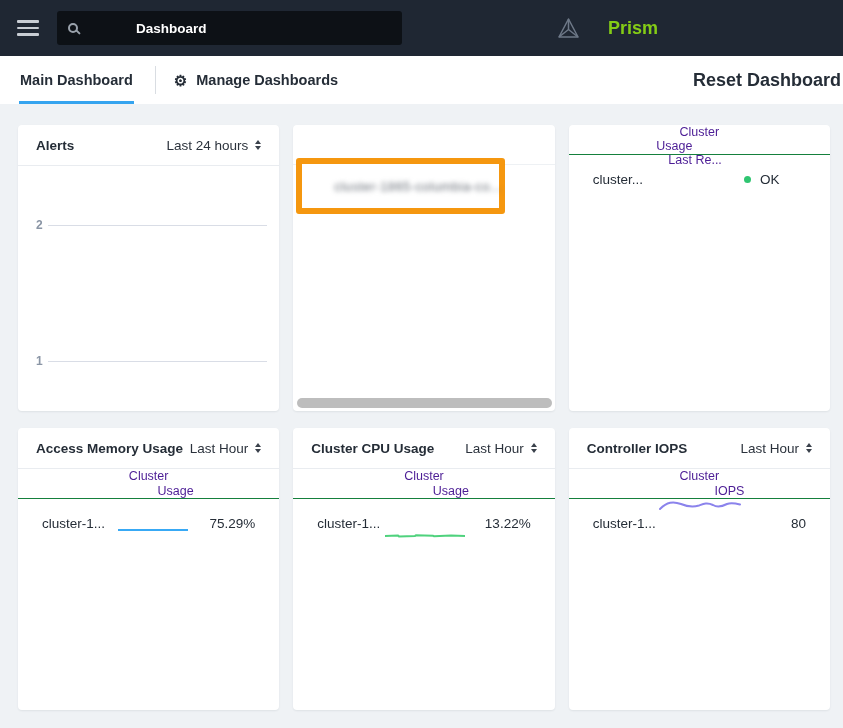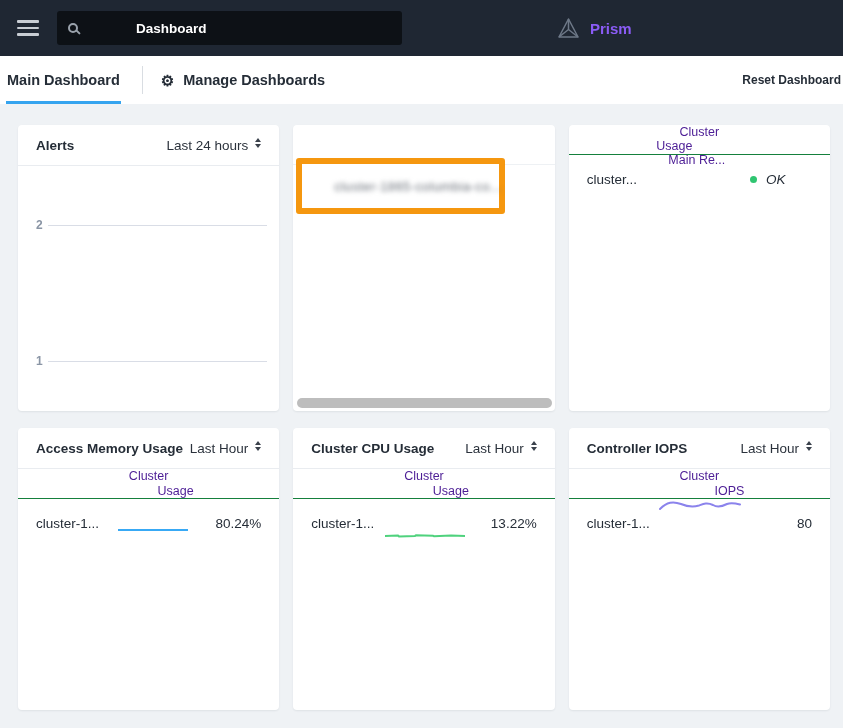--- a/index.html
+++ b/index.html
@@ -20,56 +20,56 @@
   .hamburger span { display:block; height:2.5px; background:#c8cdd4; border-radius:1px; margin:4px 0; }
   .searchbox {
     margin-left:18px; width:345px; height:34px; background:#0d1116;
     border-radius:3px; display:flex; align-items:center; padding:0 11px;
   }
   .mag { width:10px; height:10px; border:2px solid #9aa2ac; border-radius:50%; position:relative; flex:none; }
   .mag::after { content:''; position:absolute; width:6px; height:2px; background:#9aa2ac;
     transform:rotate(45deg); right:-5px; bottom:-2px; border-radius:1px; }
   .search-text { color:#ffffff; font-size:13.5px; font-weight:bold; margin-left:11px;padding-left:47px; }
   .brand { position:absolute; left:557px; top:0; height:56px; display:flex; align-items:center; }
-  .brand-name { color:#8b5cf6; font-size:15px; font-weight:bold; margin-left:10px; }
+  .brand-name { color:#84cc16; font-size:18px; font-weight:bold; margin-left:28px; }
 
   
   .tabbar {
     height:48px; background:#ffffff;
     display:flex; align-items:center; position:relative;
   }
   .tab-main {
-    margin-left:7px; height:48px; display:flex; align-items:center;
+    margin-left:20px; height:48px; display:flex; align-items:center;
     font-size:14.5px; font-weight:bold; position:relative; cursor:pointer;
   }
   .tab-main .underline { position:absolute; left:-1px; right:-1px; bottom:0; height:3px; background:#35a4ef; }
   .vdiv { width:1px; height:28px; background:#d9dde2; margin:0 18px 0 22px; }
   .tab-manage { display:flex; align-items:center; font-size:14.5px; font-weight:bold; cursor:pointer; }
   .gear { font-size:15px; margin-right:9px; line-height:1; }
-  .reset { margin-left:auto; margin-right:2px; font-size:12px; font-weight:600; cursor:pointer; }
+  .reset { margin-left:auto; margin-right:2px; font-size:18px; font-weight:600; cursor:pointer; }
 
   
   .content { padding:21px 13px 18px 18px; }
   .grid {
     display:grid;
     grid-template-columns:repeat(3, 1fr);
     grid-template-rows:286px 282px;
     column-gap:14px; row-gap:17px;
   }
   .card {
     background:#ffffff; border-radius:4px; position:relative;
     box-shadow:0 1px 2px rgba(30,40,55,0.08);
     overflow:visible;
   }
   .card-head {
     height:41px; padding:0 18px; display:flex; align-items:center;
     justify-content:space-between; border-bottom:1px solid #e9ecf0;
   }
   .card-title { font-size:13.5px; font-weight:bold; white-space:nowrap; }
-  .range { display:flex; align-items:flex-start; font-size:13.5px; color:#2b323c; cursor:pointer; white-space:nowrap; }
+  .range { display:flex; align-items:center; font-size:13.5px; color:#2b323c; cursor:pointer; white-space:nowrap; }
   .carets { display:inline-flex; flex-direction:column; margin-left:7px; row-gap:2px; }
   .caret-up { width:0; height:0; border-left:3.5px solid transparent; border-right:3.5px solid transparent; border-bottom:4px solid #3a414b; }
   .caret-down { width:0; height:0; border-left:3.5px solid transparent; border-right:3.5px solid transparent; border-top:4px solid #3a414b; }
 
   
   .gridline { position:absolute; left:30px; right:12px; height:1px; background:#d9dde6; }
   .gridline-label { position:absolute; left:18px; transform:translateY(-50%); font-size:12px; font-weight:bold; color:#8a95a5; }
 
   
   .qa-row { height:40px; border-bottom:1px solid #eef1f4; }
@@ -86,27 +86,27 @@
   .hscrollbar {
     position:absolute; left:4px; right:3px; bottom:3px; height:10px;
     background:#bdbdbd; border-radius:5px; cursor:pointer;
   }
 
   
   .col-head {
     height:30px; padding:0 18px; display:flex; align-items:center;
     font-size:12.5px; color:#4c1d95; border-bottom:1px solid #15803d;flex-direction:column;
   }
-  .t-row { padding:0 18px; height:48px; display:flex; align-items:center; font-size:13.5px; }
+  .t-row { padding:0 24px; height:48px; display:flex; align-items:center; font-size:13.5px; }
   .c-cluster { flex:1; white-space:nowrap; }
   .c-usage { width:86px; }
   .c-data { width:62px; }
   .c-right { width:90px; text-align:right; }
   .usage-pill { width:46px; height:7px; background:#eef0f2; border-radius:4px; }
-  .status { display:flex; align-items:center;font-style:italic; }
+  .status { display:flex; align-items:center; }
   .dot { width:7px; height:7px; border-radius:50%; background:#2fc571; margin-right:9px; }
 
   .spark { position:absolute; pointer-events:none; }
 </style>
 </head>
 <body>
 
 <div class="topbar">
   <div class="hamburger">
     <span></span>
@@ -169,21 +169,21 @@
       <div class="annotation-box">
         <span class="blurred-link">cluster-1865-columbia-co...</span>
       </div>
       <div class="hscrollbar"></div>
     </div>
 
     <div class="card">
       <div class="col-head">
         <span class="c-cluster">Cluster</span>
         <span class="c-usage">Usage</span>
-        <span class="c-data">Main Re...</span>
+        <span class="c-data">Last Re...</span>
       </div>
       <div class="t-row">
         <span class="c-cluster">cluster...</span>
         <span class="c-usage"><span class="usage-pill"></span></span>
         <span class="c-data status">
           <span class="dot"></span>
           <span>OK</span>
         </span>
       </div>
     </div>
@@ -198,21 +198,21 @@
               <span class="caret-down"></span>
             </span>
         </span>
       </div>
       <div class="col-head">
         <span class="c-cluster">Cluster</span>
         <span class="c-right">Usage</span>
       </div>
       <div class="t-row">
         <span class="c-cluster">cluster-1...</span>
-        <span class="c-right">80.24%</span>
+        <span class="c-right">75.29%</span>
       </div>
       <svg class="spark" style="left:100px; top:98px;" width="70" height="8">
         <path d="M0,4 L70,4" fill="none" stroke-width="2" stroke="#38A9F5"></path>
       </svg>
     </div>
 
     <div class="card">
       <div class="card-head">
         <span class="card-title">Cluster CPU Usage</span>
         <span class="range">

